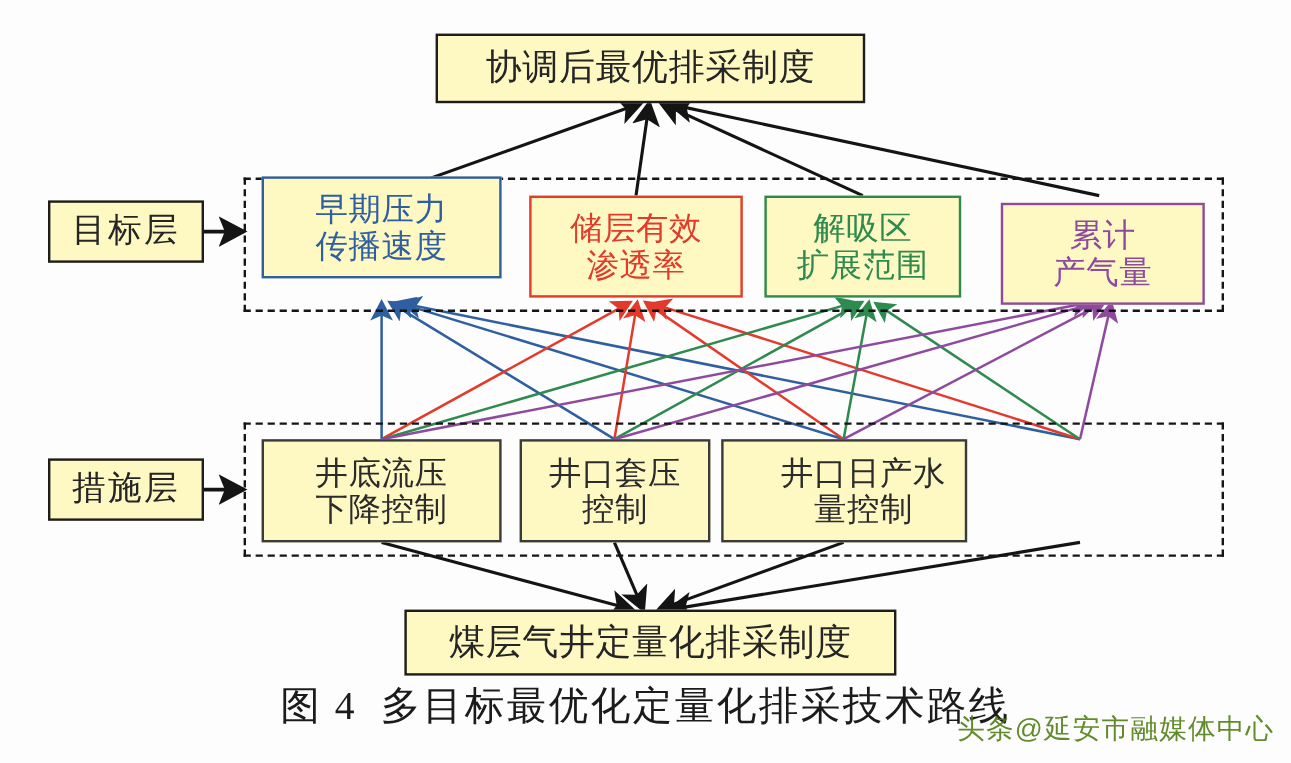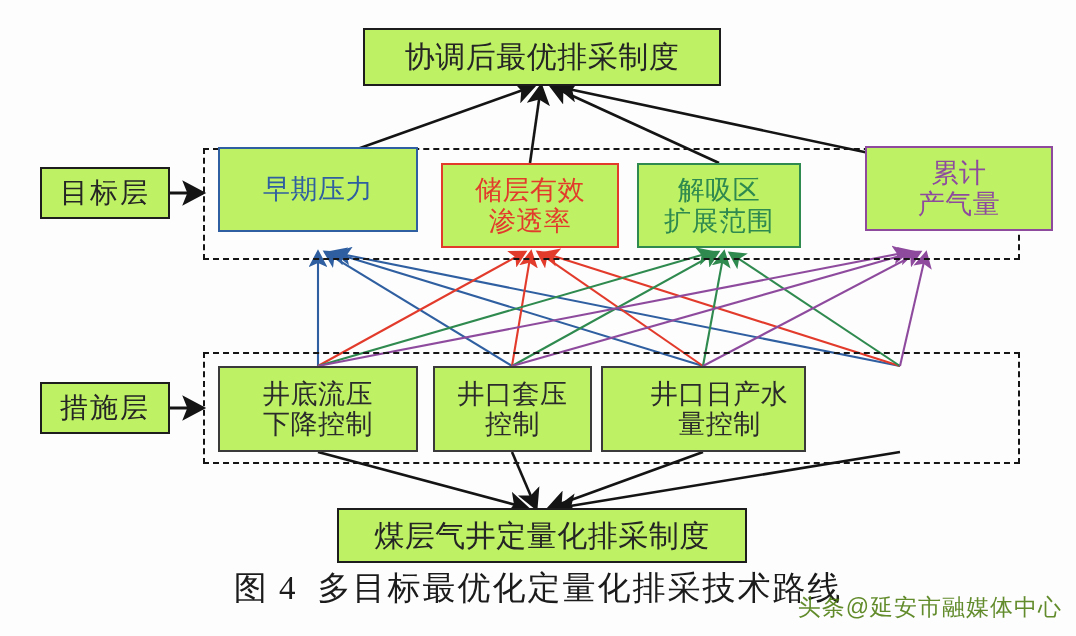--- a/index.html
+++ b/index.html
@@ -25,21 +25,21 @@
     position: absolute;
     left: 0; top: 0;
     width: 1076px;
     height: 636px;
     pointer-events: none;
   }
 
   .node {
     position: absolute;
     box-sizing: border-box;
-    background: #bef264;
+    background: #fef9c3;
     display: flex;
     align-items: center;
     justify-content: center;
     text-align: center;
     line-height: 1.12;
     letter-spacing: 0.5px;
     font-weight: 400;
   }
 
   
@@ -185,38 +185,39 @@
 
   <div class="group" style="left:203px; top:148px; width:817px; height:112px;"></div>
 
   <div class="node layer-tag" style="left:40px; top:167px; width:130px; height:52px;">
     <span>目标层</span>
   </div>
 
   <div class="node box-target" style="left:218px; top:147px; width:200px; height:85px; border-color:#2f5fa0; color:#2f5fa0;">
     <div>
       <div>早期压力</div>
+      <div>传播速度</div>
     </div>
   </div>
 
   <div class="node box-target" style="left:441px; top:163px; width:178px; height:85px; border-color:#e23b2c; color:#e23b2c;">
     <div>
       <div>储层有效</div>
       <div>渗透率</div>
     </div>
   </div>
 
   <div class="node box-target" style="left:637px; top:163px; width:164px; height:85px; border-color:#2f8a4f; color:#2f8a4f;">
     <div>
       <div>解吸区</div>
       <div>扩展范围</div>
     </div>
   </div>
 
-  <div class="node box-target" style="left:834px; top:146px; width:188px; height:85px; border-color:#8e4b9e; color:#8e4b9e;margin-left:31px;">
+  <div class="node box-target" style="left:834px; top:169px; width:170px; height:85px; border-color:#8e4b9e; color:#8e4b9e;">
     <div>
       <div>累计</div>
       <div>产气量</div>
     </div>
   </div>
 
   <div class="group" style="left:203px; top:352px; width:817px; height:112px;"></div>
 
   <div class="node layer-tag" style="left:40px; top:382px; width:130px; height:52px;">
     <span>措施层</span>

